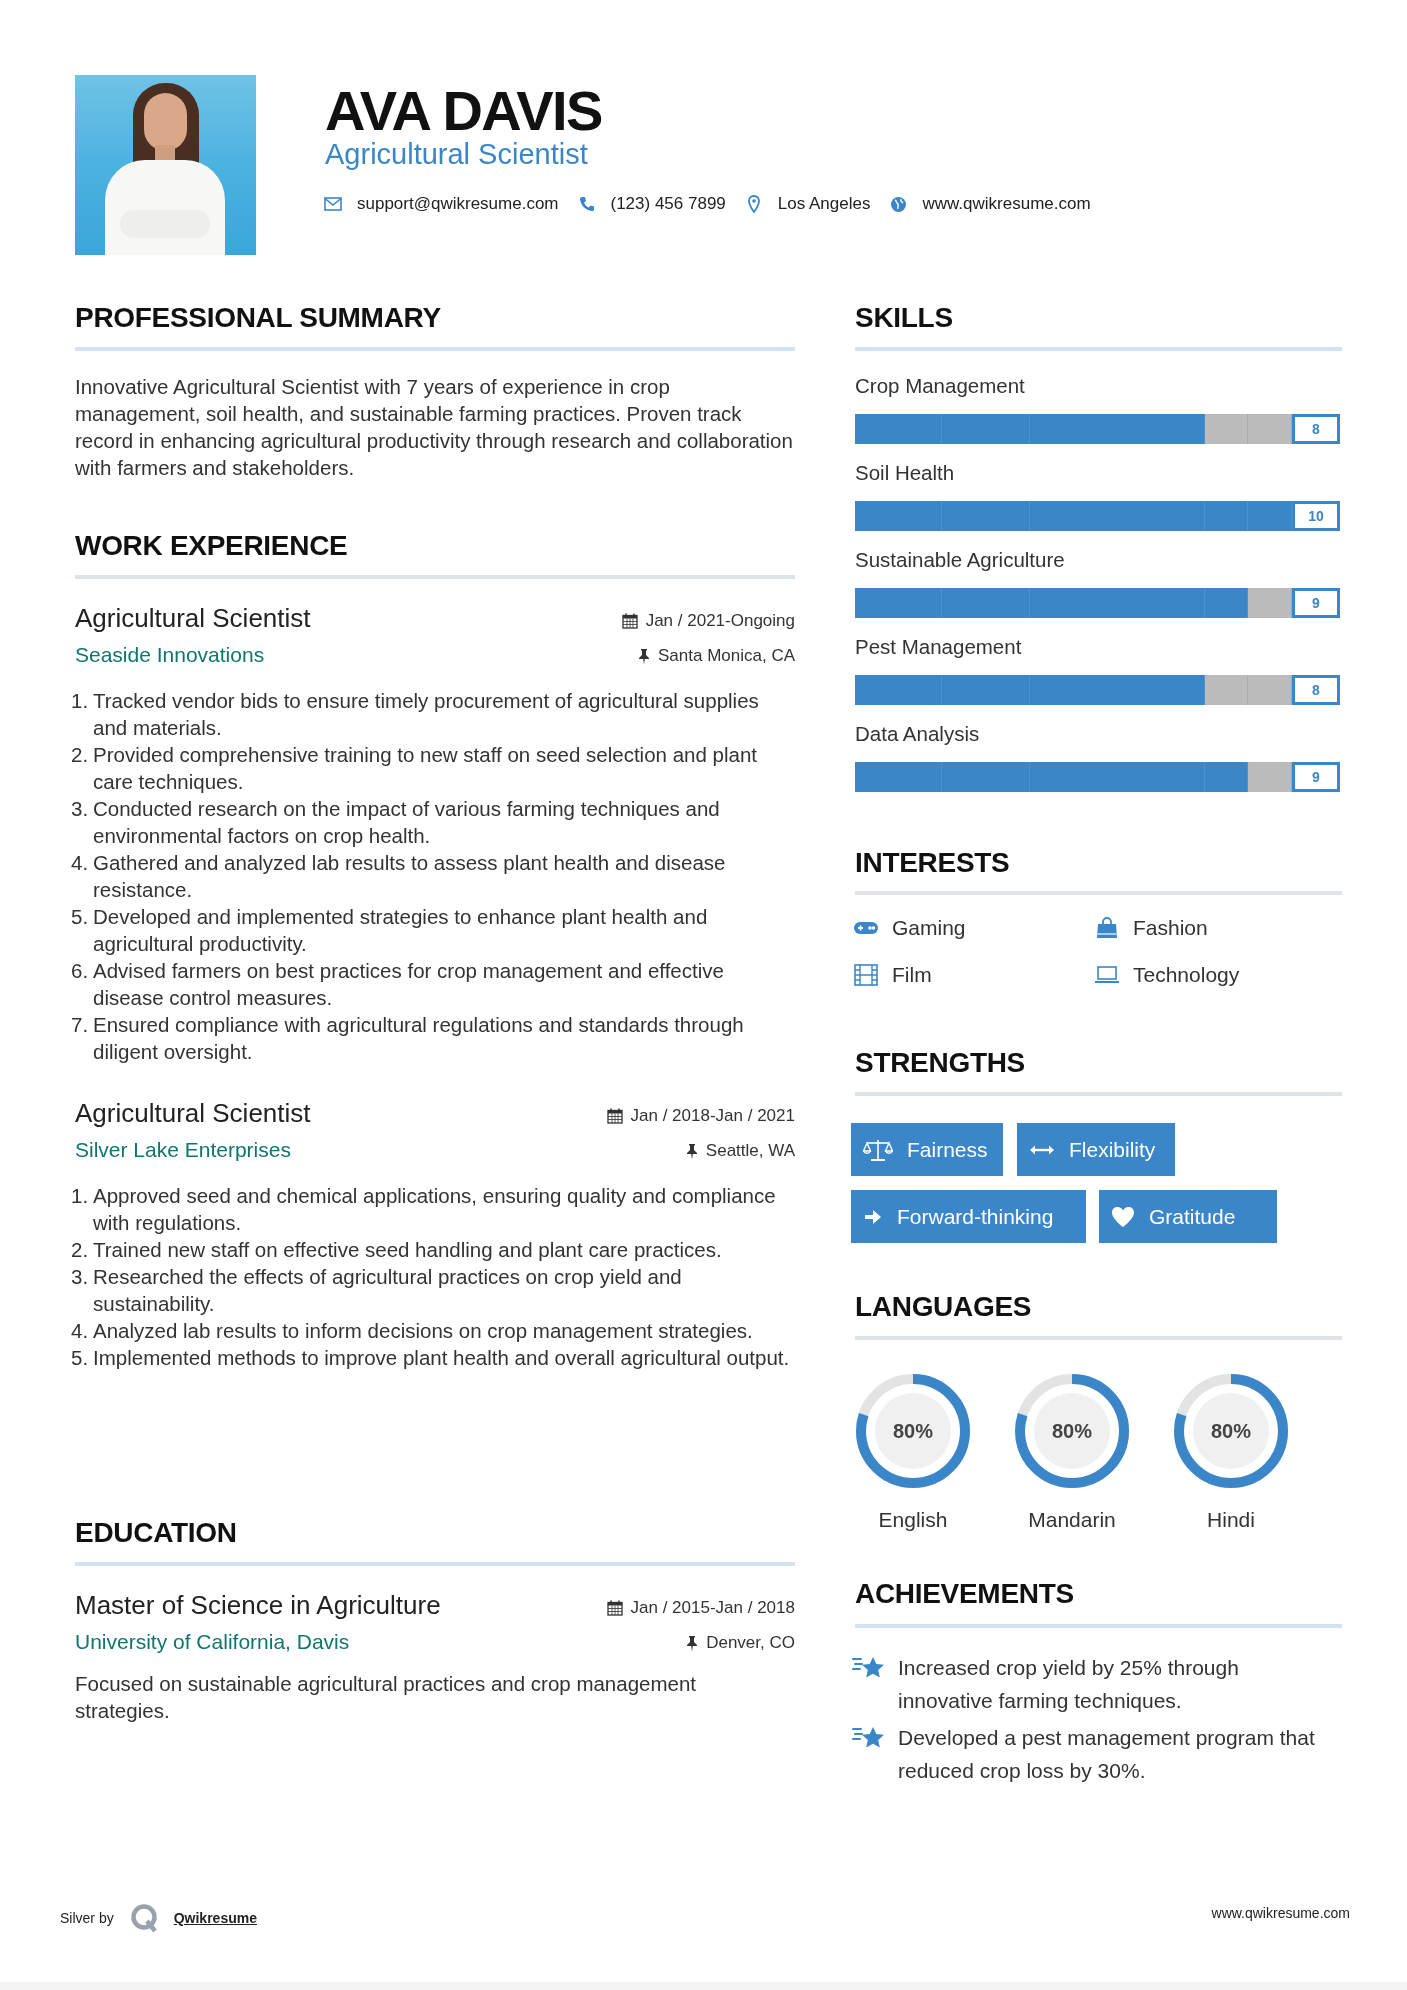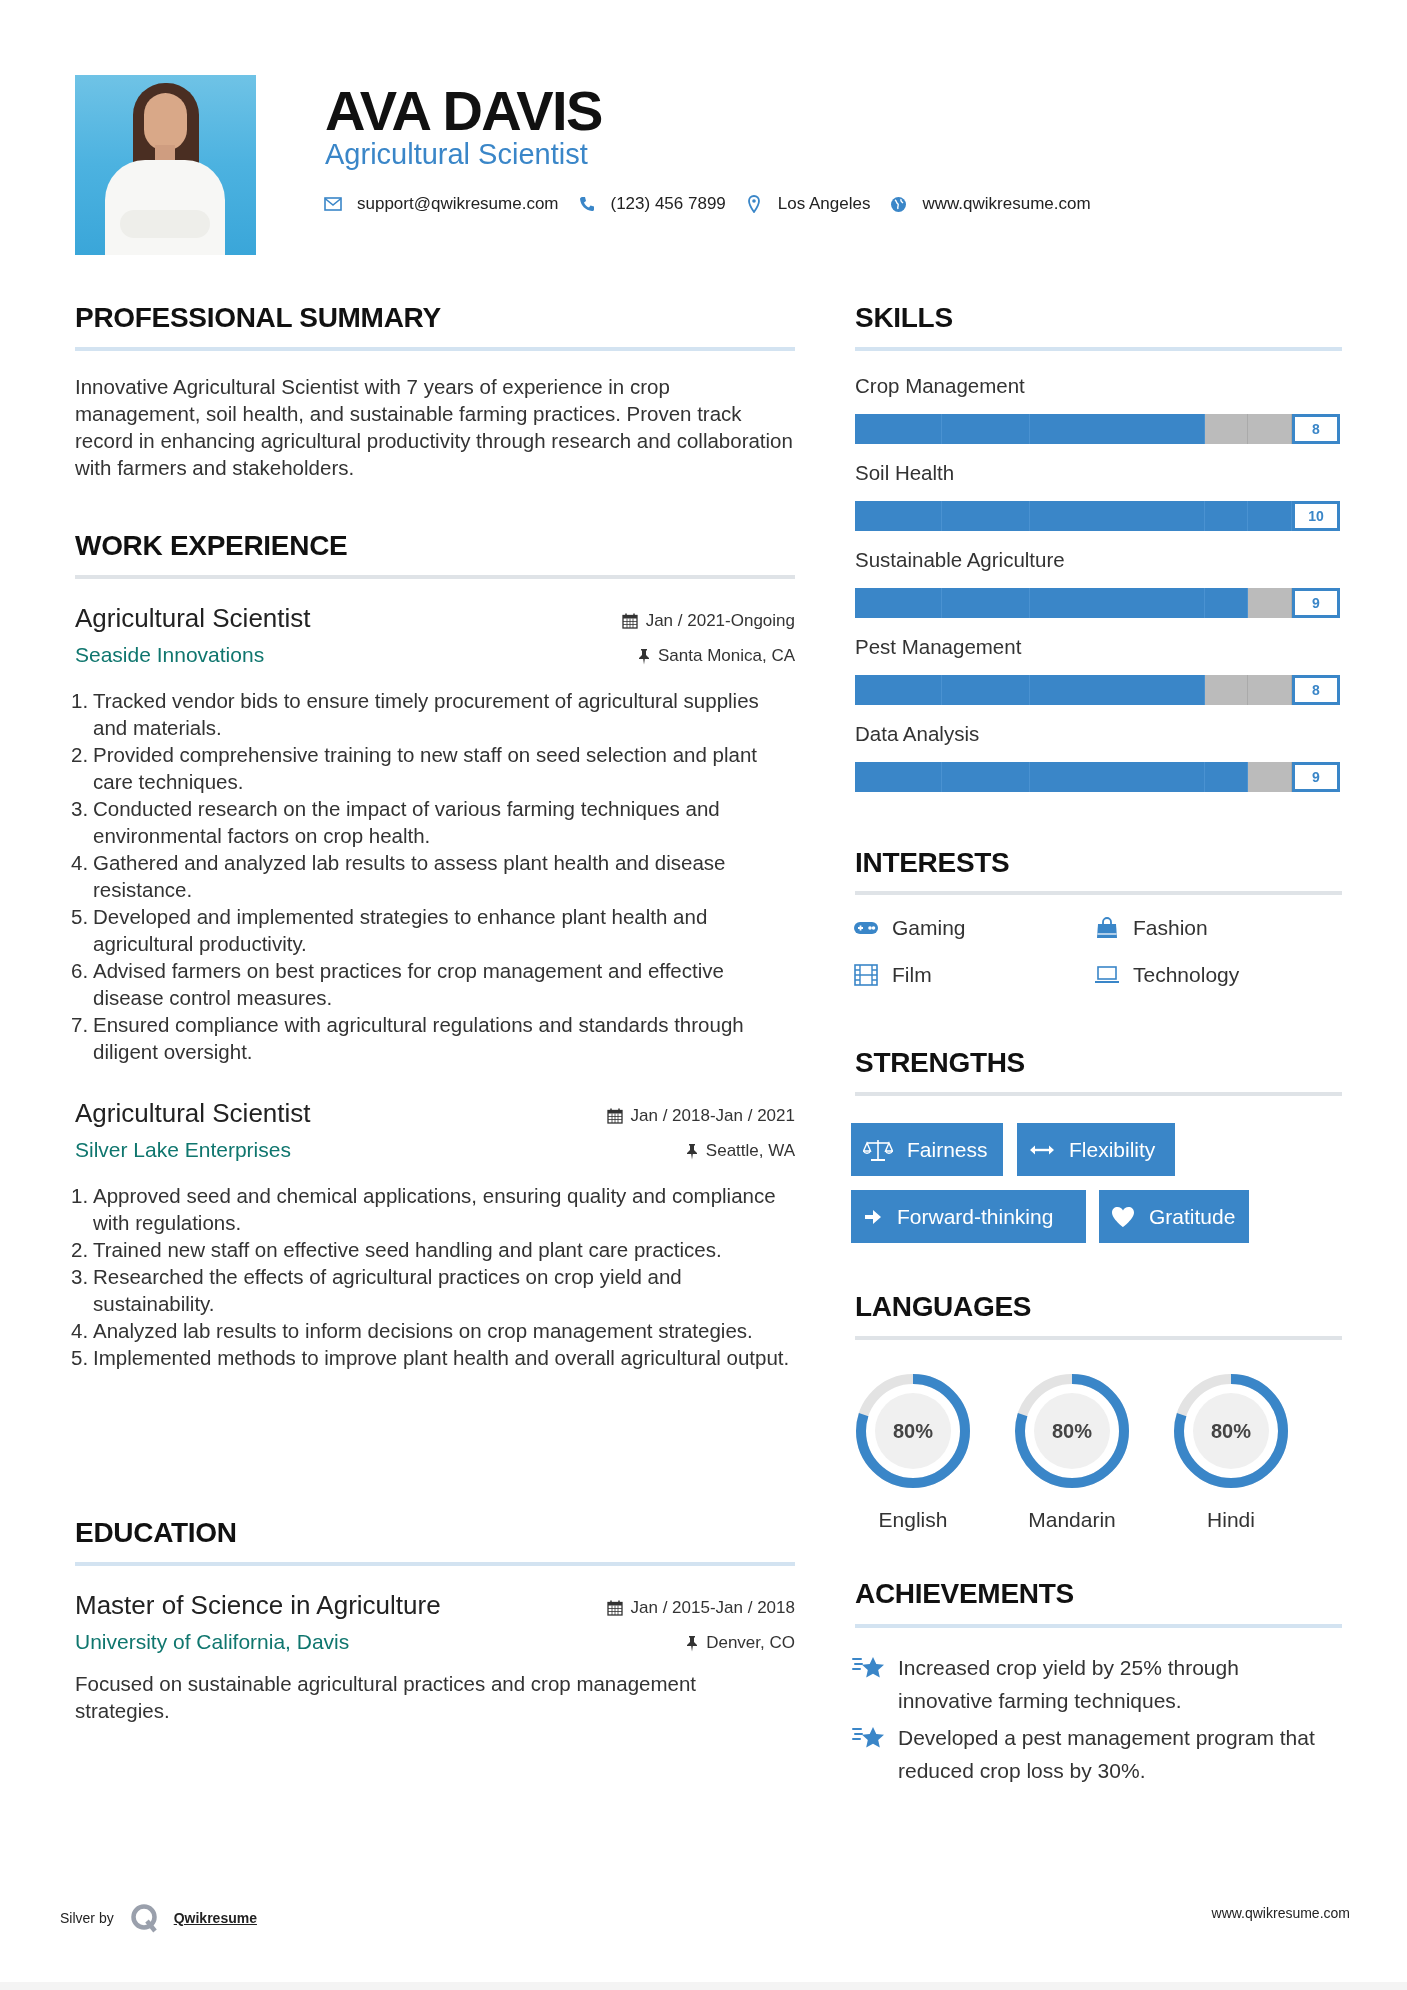--- a/index.html
+++ b/index.html
@@ -374,21 +374,21 @@
     <span>Flexibility</span>
   </div>
   <div class="strength" style="left:851px; top:1190px; width:235px;">
     <span class="ic">
       <svg width="20" height="20" viewBox="0 0 20 20">
           <path d="M2 8 H10 V3 L18 10 L10 17 V12 H2 Z" fill="#fff"></path>
         </svg>
     </span>
     <span>Forward-thinking</span>
   </div>
-  <div class="strength" style="left:1099px; top:1190px; width:150px;">
+  <div class="strength" style="left:1099px; top:1190px; width:178px;">
     <span class="ic">
       <svg width="24" height="22" viewBox="0 0 24 22">
           <path d="M12 21 C12 21 1 13 1 6.5 C1 3 3.5 1 6.5 1 C9 1 11 2.5 12 4.5 C13 2.5 15 1 17.5 1 C20.5 1 23 3 23 6.5 C23 13 12 21 12 21 Z" fill="#fff"></path>
         </svg>
     </span>
     <span>Gratitude</span>
   </div>
 
   <div class="section-title" style="left:855px; top:1291px;">LANGUAGES</div>
   <div class="rule grey" style="left:855px; top:1336px; width:487px;"></div>

